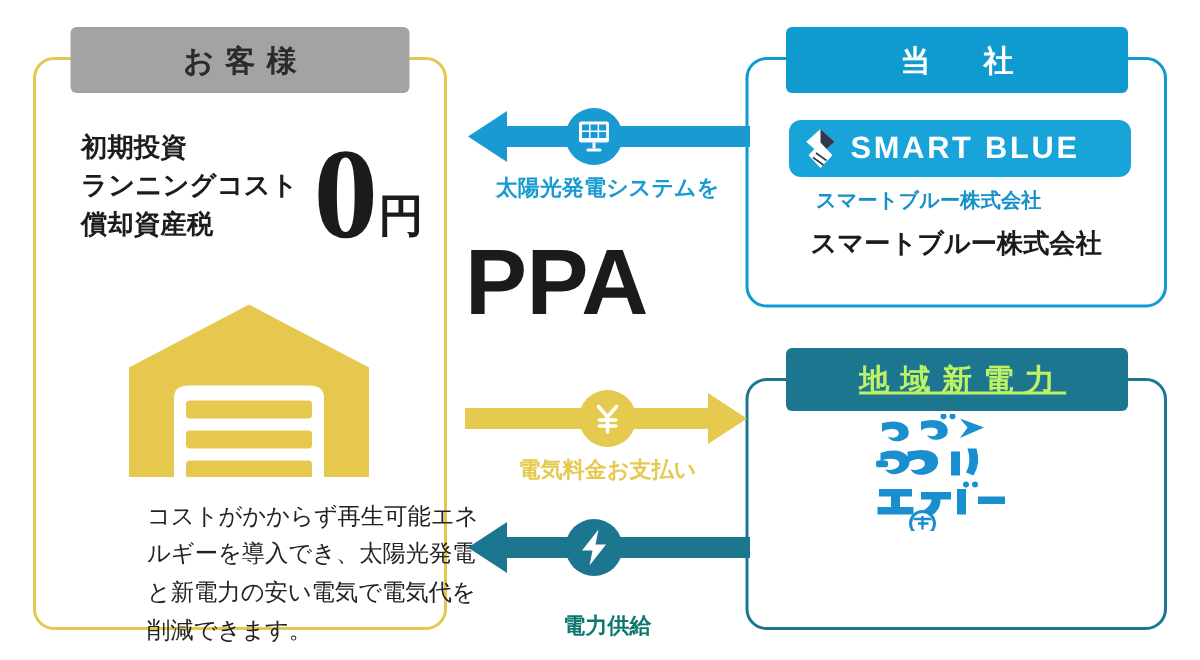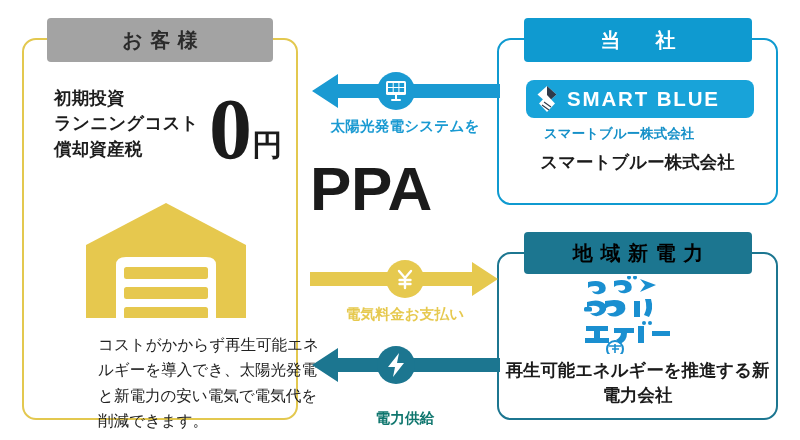--- a/index.html
+++ b/index.html
@@ -196,22 +196,23 @@
     border-color: #1c7690;
   }
   #power-header {
     left: 524px;
     top: 232px;
     width: 228px;
     height: 42px;
     background: #1c7690;
   }
   #power-header span {
-    color: #000000;
+    color: #bef264;
     font-size: 20px;
+    text-decoration: underline;
   }
   #mirai-logo {
     position: absolute;
     left: 0;
     right: 0;
     top: 22px;
     height: 76px;
     display: flex;
     justify-content: center;
   }
@@ -348,21 +349,20 @@
           <circle cx="62" cy="47" r="2"></circle>
           <circle cx="68" cy="47" r="2"></circle>
           <path d="M70 55 l18 0 l0 5 l-18 0 Z"></path>
 
           <circle cx="33" cy="73" r="8" fill="none" stroke="#1a8fd0" stroke-width="2"></circle>
           <path d="M27 70 l12 0 M30 73 l7 0 M33 68 l0 9" stroke="#1a8fd0" stroke-width="1.6" fill="none"></path>
         </g>
       </svg>
     </div>
 
-    <div id="power-role">再生可能エネルギーを推進する新電力会社</div>
   </div>
 
   <div class="card-header" id="power-header">
     <span>地域新電力</span>
   </div>
 
   <div class="flow" id="flow-install">
     <div class="flow-arrow">
       <svg viewBox="0 0 190 46" width="190" height="46" aria-hidden="true">
         <path d="M190 16 L28 16 L28 6 L2 23 L28 40 L28 30 L190 30 Z" fill="#1a9ad2"></path>

